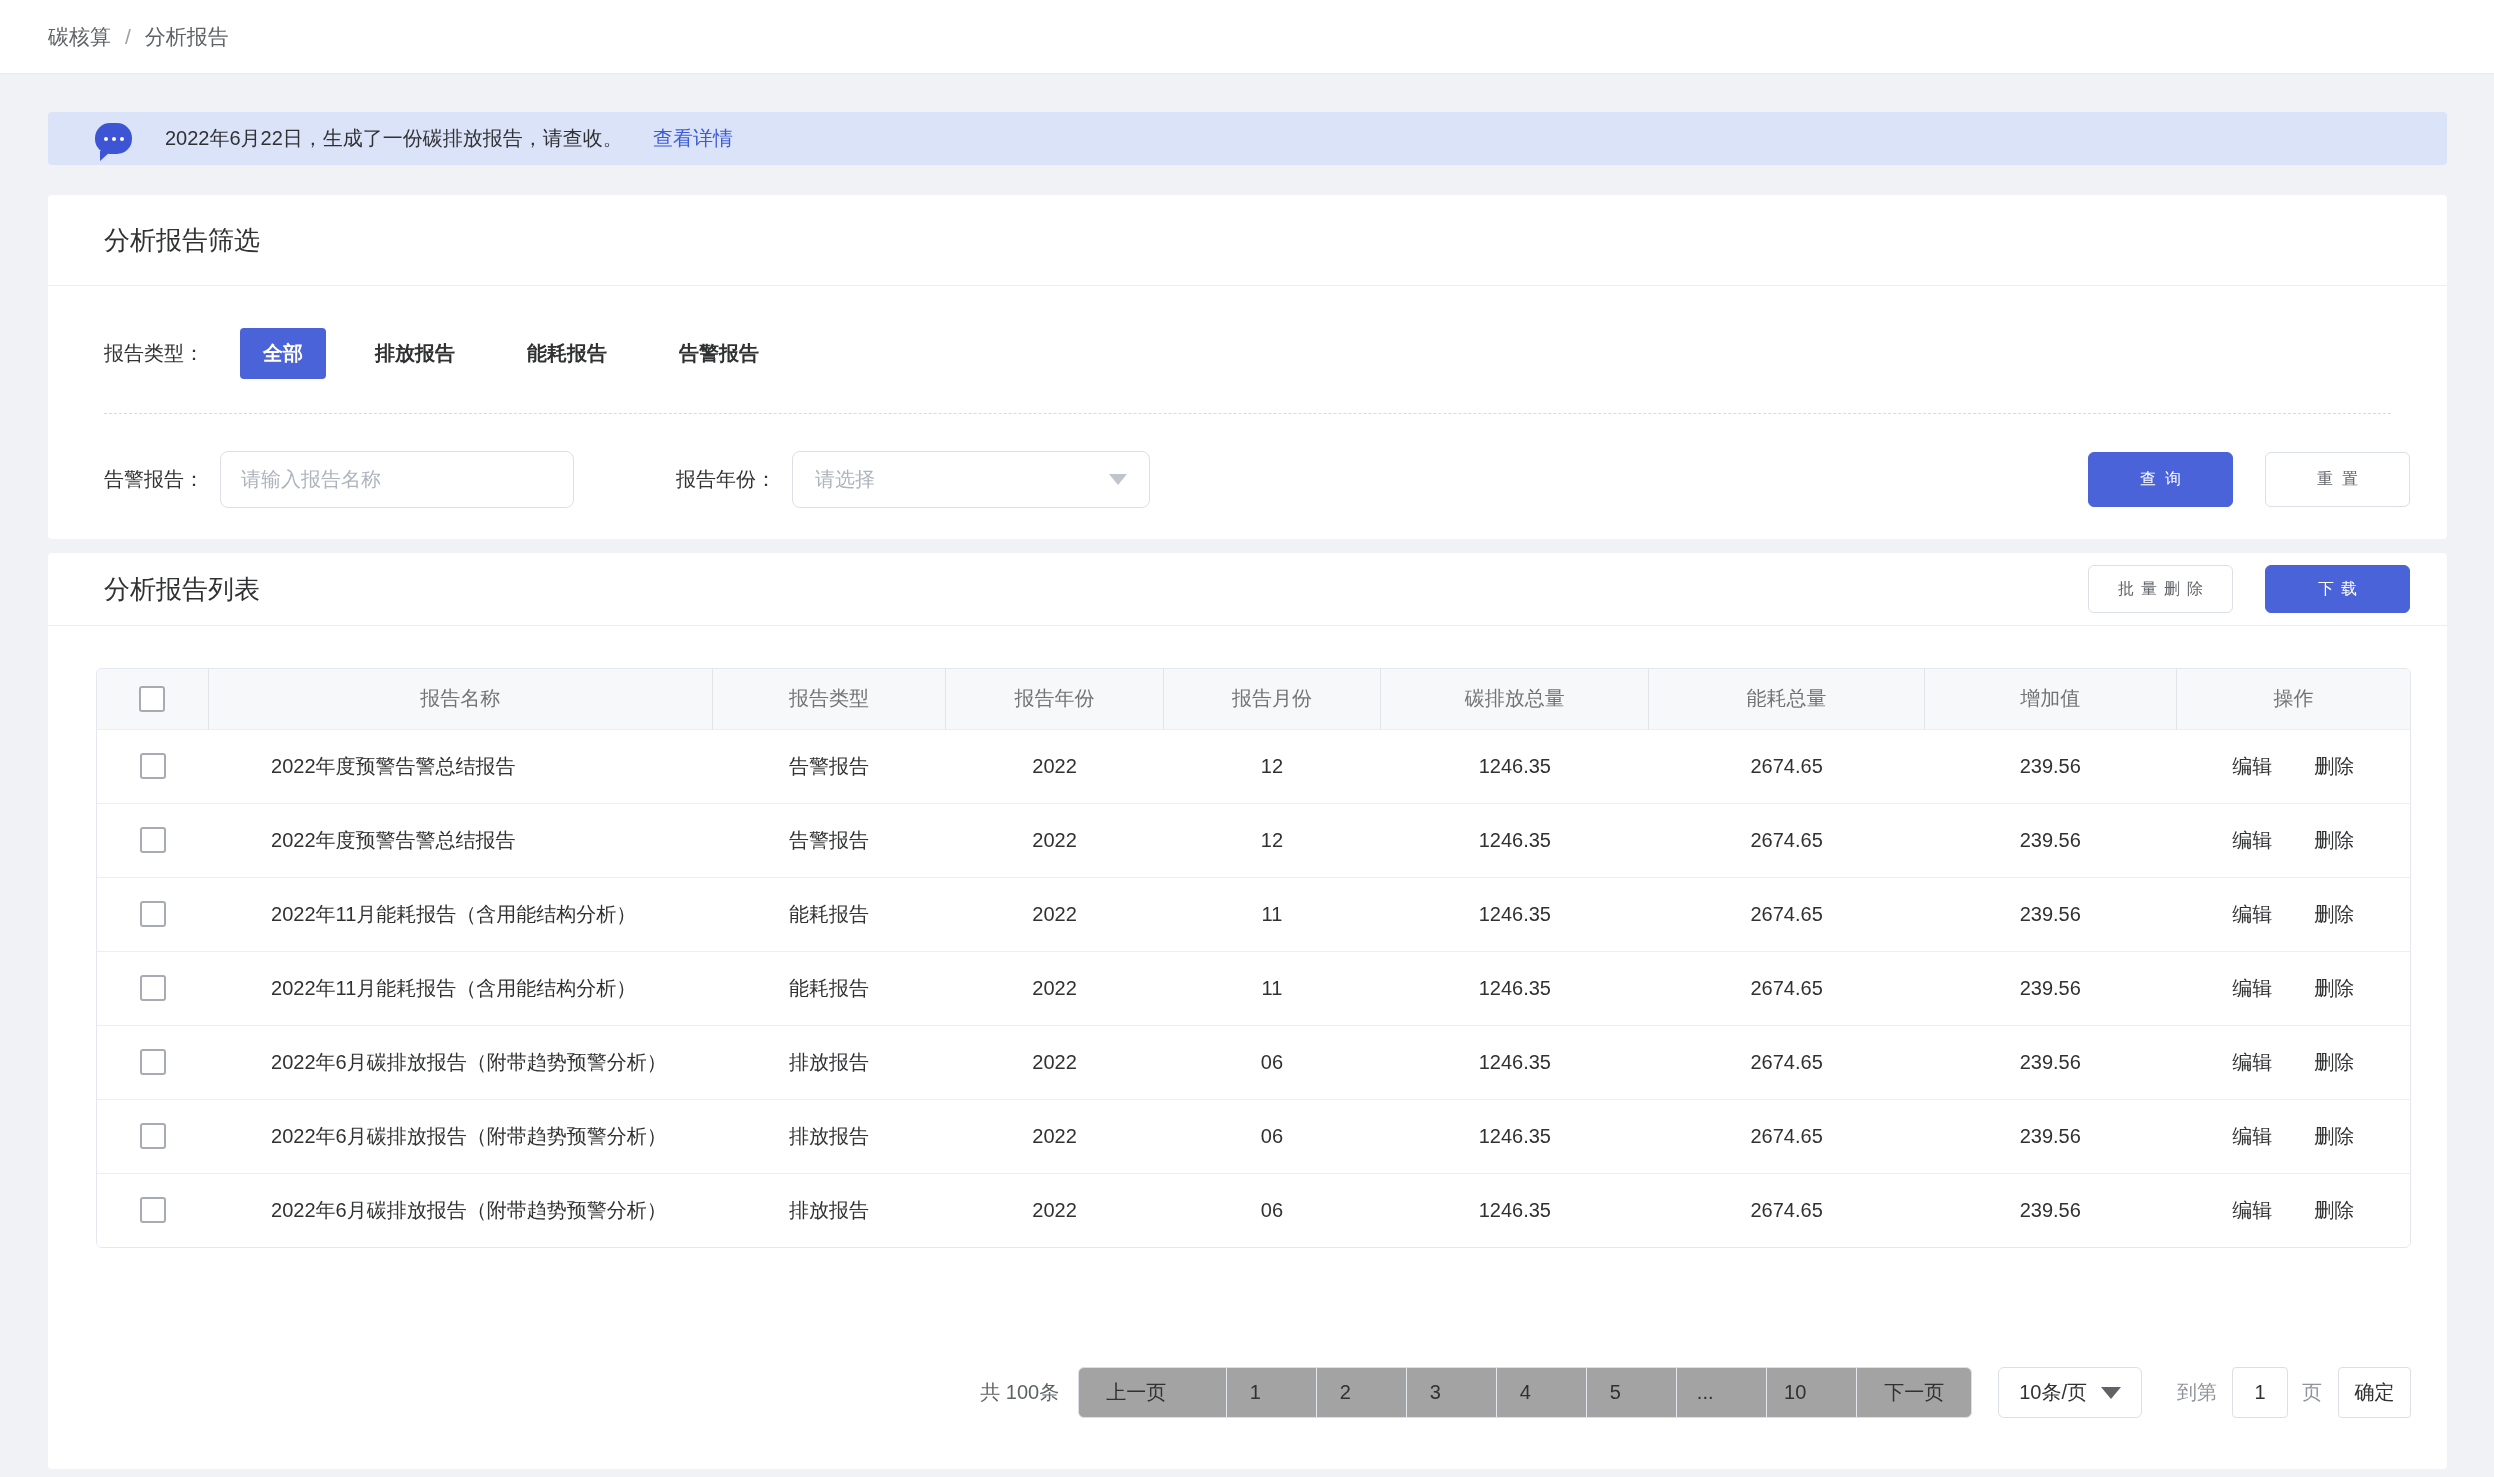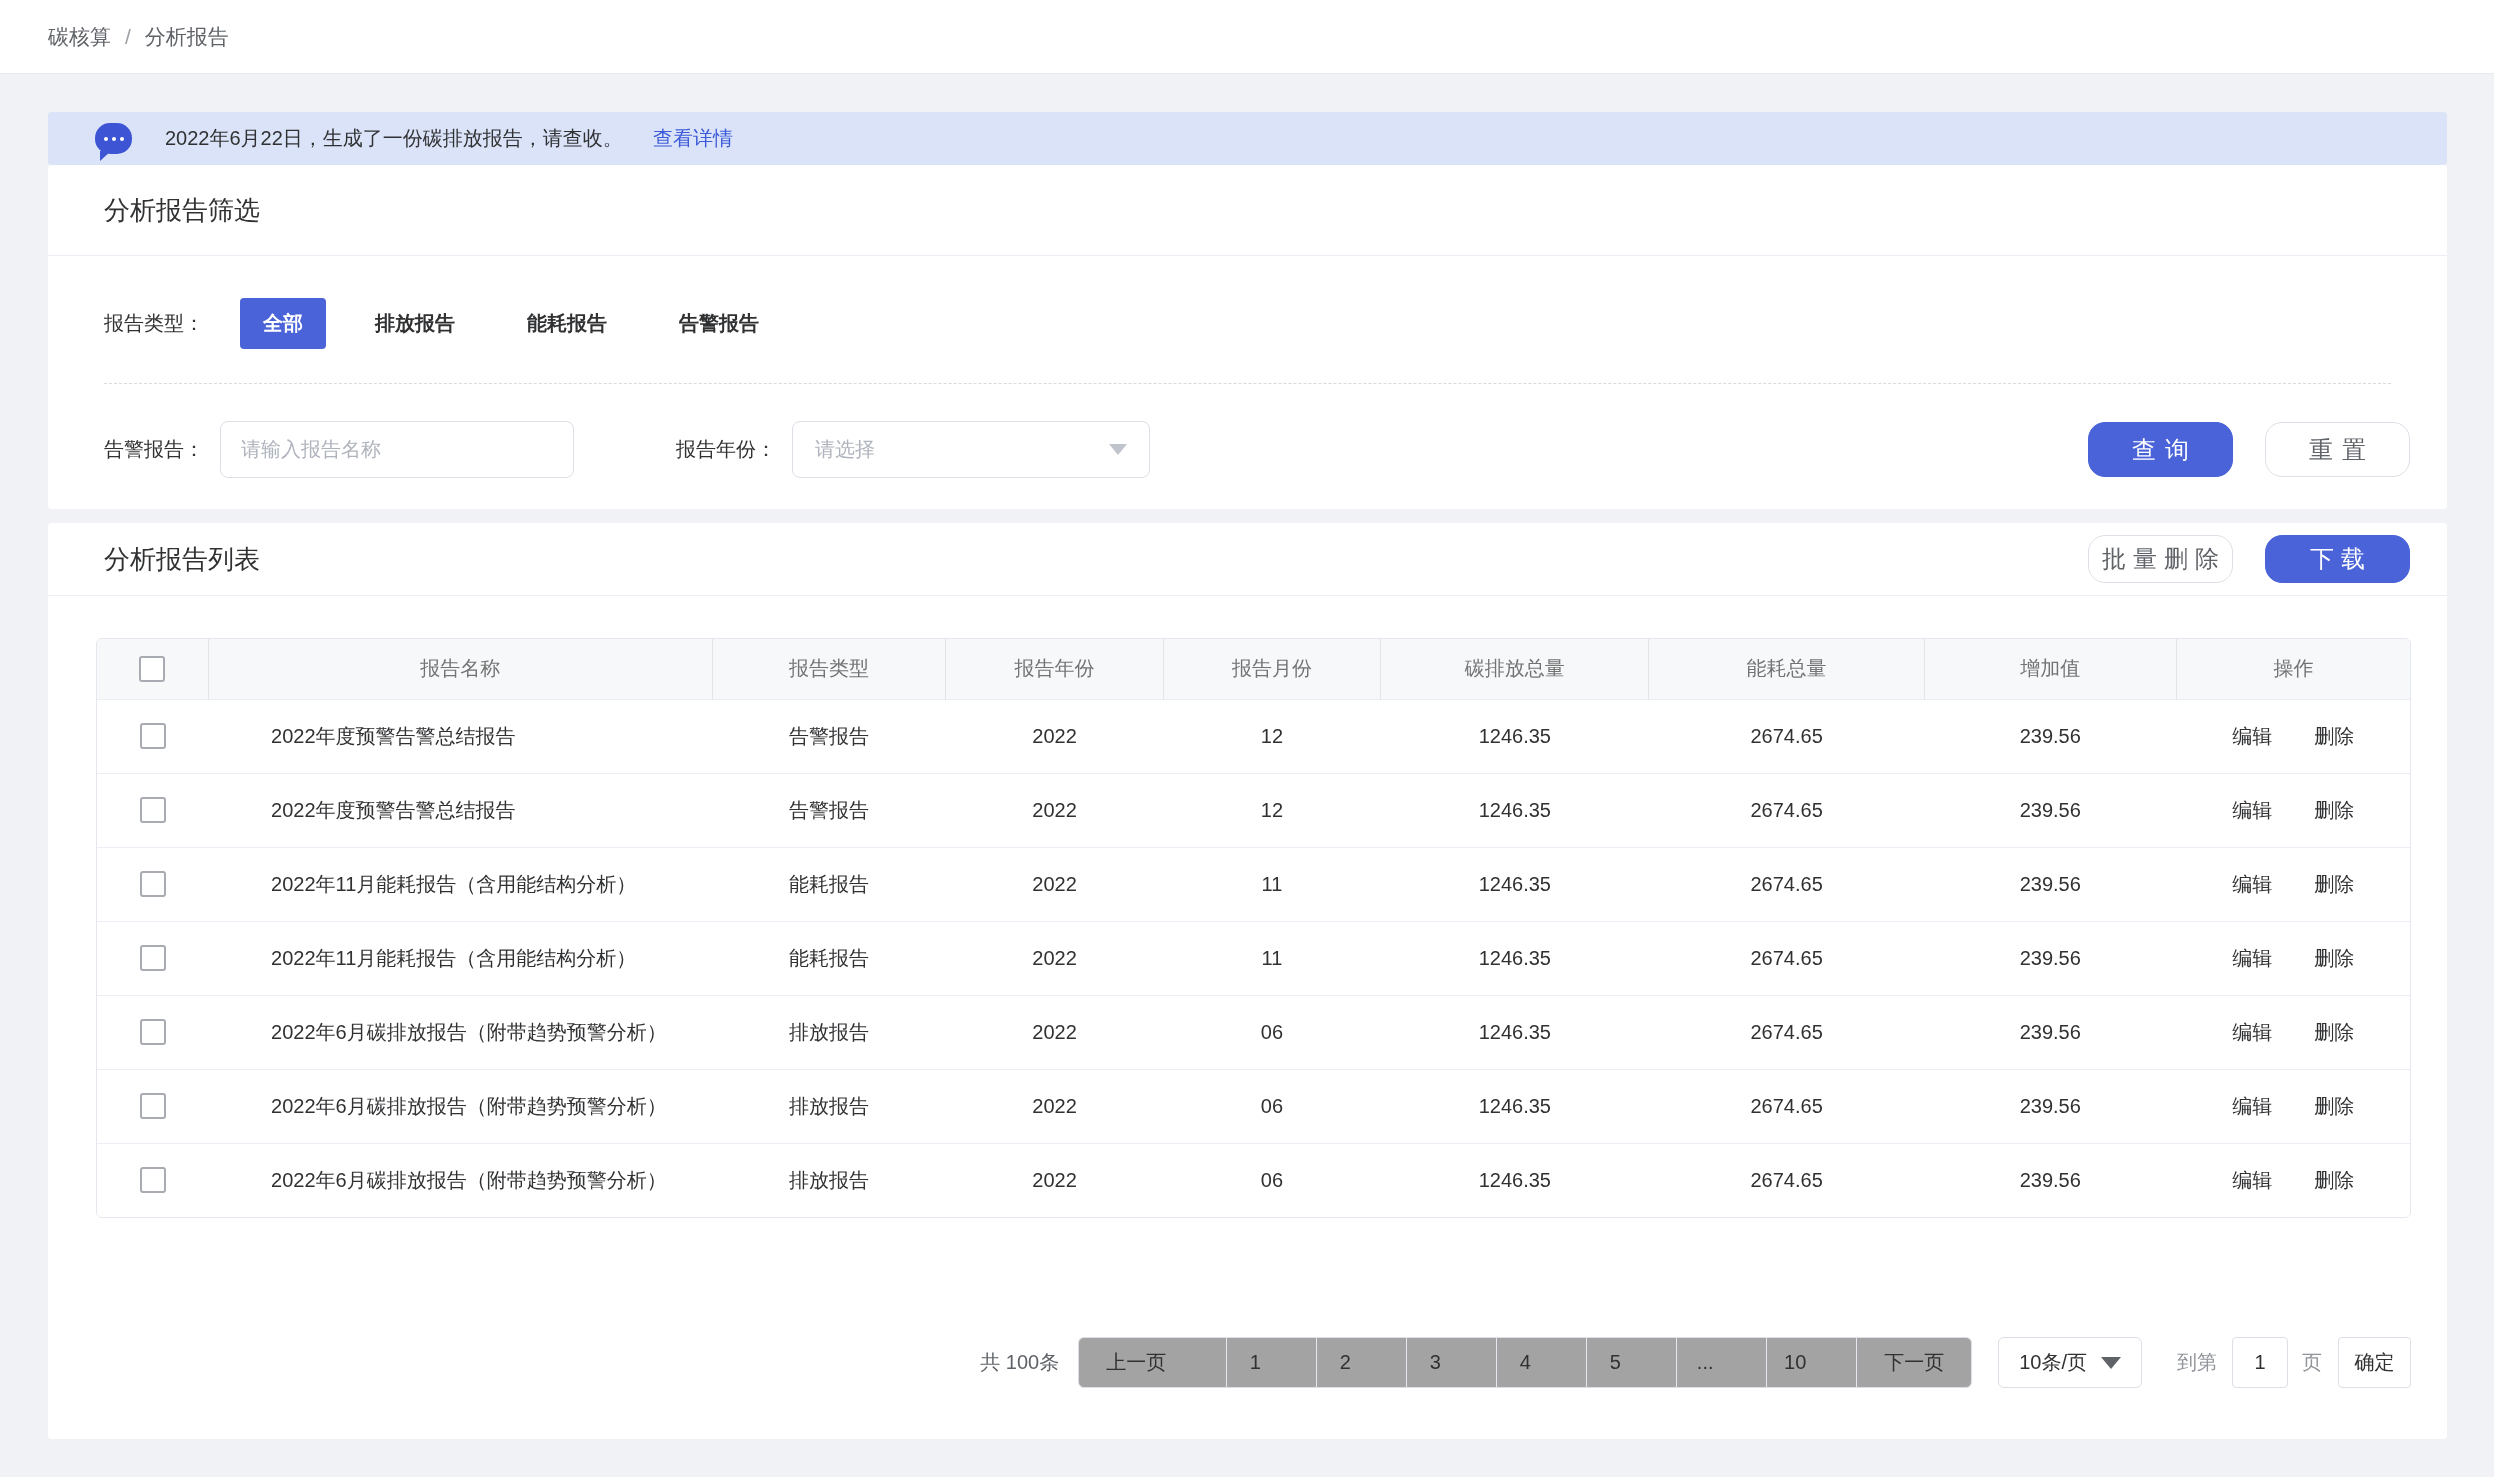--- a/index.html
+++ b/index.html
@@ -31,21 +31,21 @@
   .bubble::after {
     content:""; position:absolute; left:5px; bottom:-7px; width:0; height:0;
     border-top:10px solid #3d55d5; border-right:11px solid transparent;
   }
   .bubble i { width:4px; height:4px; border-radius:50%; background:#fff; }
   .banner-msg { margin-left:33px; }
   .banner-link { margin-left:30px; color:#3c5bd9; cursor:pointer; }
 
   
   .card { background:#fff; border-radius:4px; margin:0 48px; }
-  .filter-card { padding-bottom:31px; }
+  .filter-card { margin-top:30px; padding-bottom:31px; }
   .card-title-row {
     height:91px; display:flex; align-items:center; justify-content:space-between;
     padding:0 37px 0 56px; border-bottom:1px solid #ebeef5;
   }
   .card-title { font-size:26px; font-weight:500; color:#303133; }
 
   
   .filter-row-type {
     display:flex; align-items:center; padding:0 56px; margin-top:42px;
   }
@@ -74,21 +74,21 @@
     padding:0 22px; margin-left:16px; cursor:pointer; background:#fff;
   }
   .name-gap { margin-left:16px; }
   .select-placeholder { font-size:20px; color:#aeb3bc; }
   .caret-down {
     width:0; height:0; border-left:9px solid transparent; border-right:9px solid transparent;
     border-top:11px solid #c0c4cc;
   }
   .filter-buttons { margin-left:auto; display:flex; align-items:center; gap:32px; }
   .btn {
-    height:55px; min-width:145px; border-radius:17px; font-size:24px;
+    height:55px; min-width:145px; border-radius:6px; font-size:16px;
     display:flex; align-items:center; justify-content:center; cursor:pointer;
     letter-spacing:9px; text-indent:9px; white-space:nowrap;
     font-family:"Liberation Sans","DejaVu Sans",sans-serif;
   }
   .btn-primary { background:#4a63d8; color:#fff; border:1px solid #4a63d8; }
   .btn-plain   { background:#fff; color:#5f6368; border:1px solid #dcdfe6; }
 
   
   .list-card { margin-top:14px; padding-bottom:51px; }
   .list-card .card-title-row { height:73px; }

